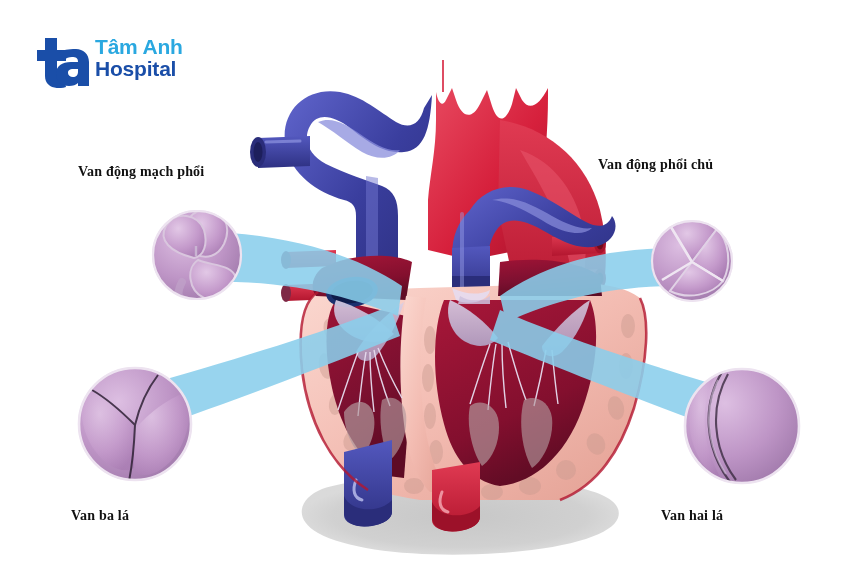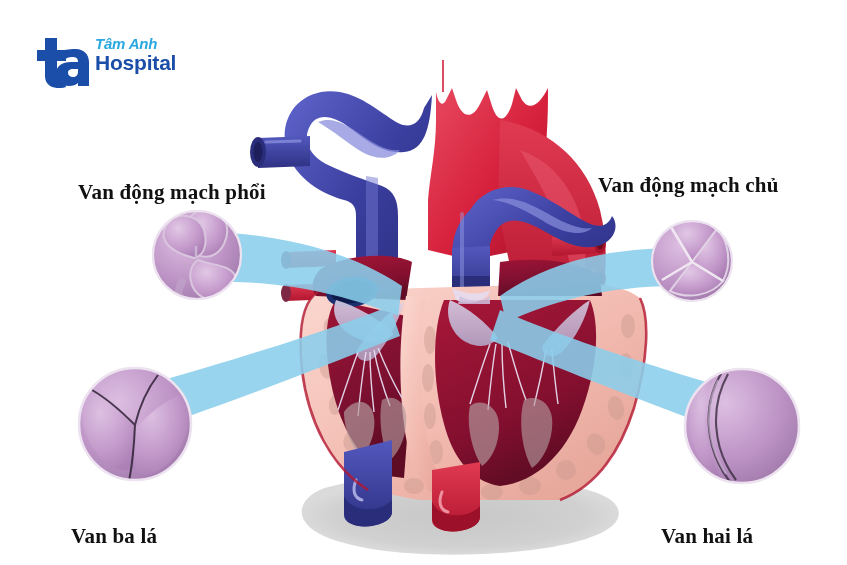--- a/index.html
+++ b/index.html
@@ -35,42 +35,40 @@
   #logo .wordmark {
     position: absolute;
     left: 62px;
     top: 2px;
     font-family: "Liberation Sans", sans-serif;
     font-weight: bold;
     line-height: 1.05;
   }
   #logo .line1 {
     display: block;
-    font-size: 15px;
+    font-size: 21px;
     color: #2AA8E0;
     letter-spacing: -0.2px;
-    font-style: italic;
   }
   #logo .line2 {
     display: block;
     font-size: 21px;
     color: #1A4EA8;
     letter-spacing: -0.2px;
   }
 
   
   .vlabel {
     position: absolute;
     font-family: "Liberation Serif", "DejaVu Serif", serif;
     font-weight: bold;
-    font-size: 21px;
+    font-size: 14px;
     color: #111111;
     white-space: nowrap;
     letter-spacing: 0.2px;
-    margin-top: 16px;
   }
   #label-pulmonary { left: 78px;  top: 164px; }
   #label-aortic    { left: 598px; top: 157px; }
   #label-tricuspid { left: 71px;  top: 508px; }
   #label-mitral    { left: 661px; top: 508px; }
 
   
   #art {
     position: absolute;
     left: 0; top: 0;
@@ -421,19 +419,19 @@
                M45 35 h-5 c-3 0 -5 1 -5 4 c0 2 2 4 5 4 c3 0 5 -2 5 -5 Z" fill="#1A4EA8"></path>
     </svg>
     <div class="wordmark">
       <span class="line1">Tâm Anh</span>
       <span class="line2">Hospital</span>
     </div>
   </div>
 
   <div class="vlabel" id="label-pulmonary">Van động mạch phổi</div>
 
-  <div class="vlabel" id="label-aortic">Van động mạch chủ</div>
+  <div class="vlabel" id="label-aortic">Van động phổi chủ</div>
 
   <div class="vlabel" id="label-tricuspid">Van ba lá</div>
 
   <div class="vlabel" id="label-mitral">Van hai lá</div>
 
 </div>
 
 </body></html>

